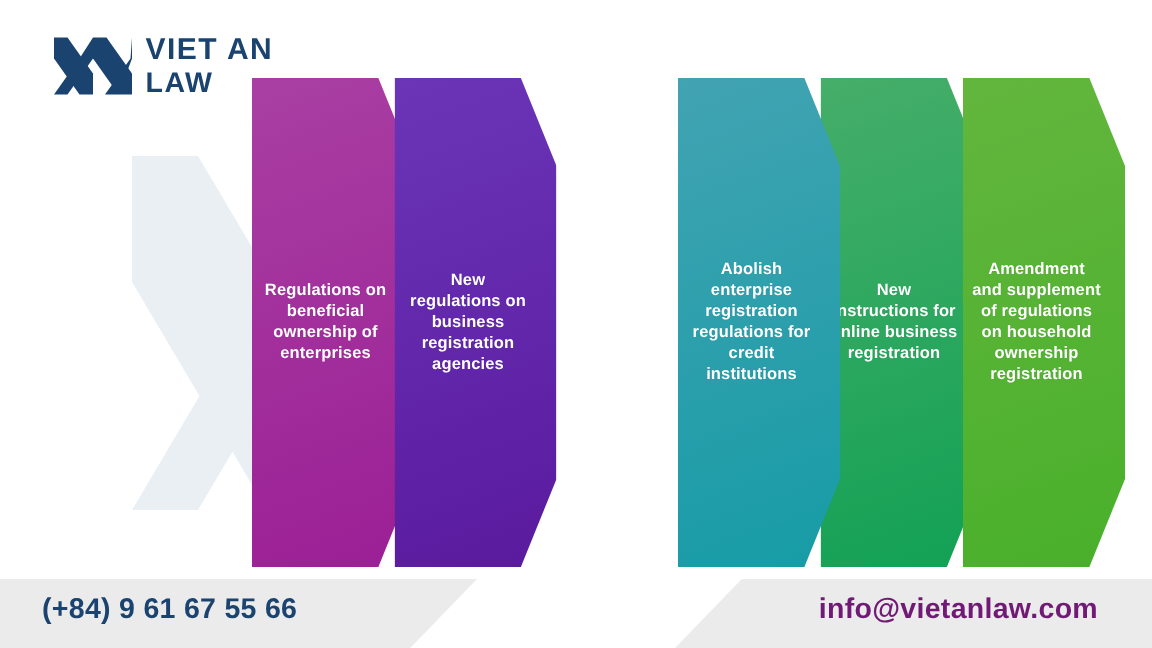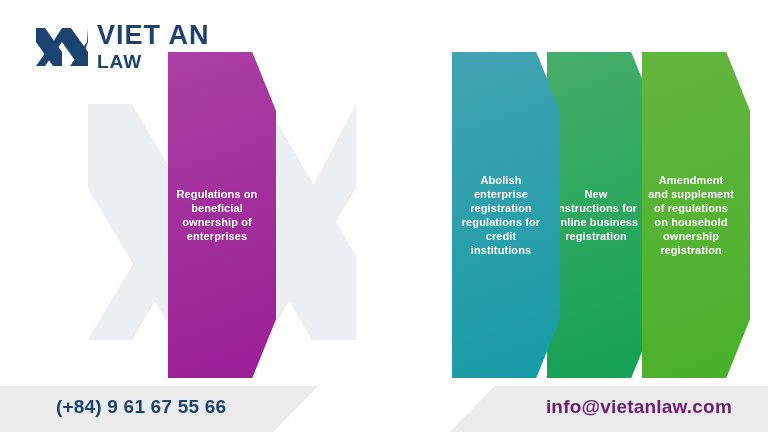--- a/index.html
+++ b/index.html
@@ -36,21 +36,21 @@
   }
   .logo-mark { width:52px; height:44px; flex:none; }
   .logo-mark svg { display:block; width:100%; height:100%; }
   .logo-text {
     display:flex; flex-direction:column;
     line-height:1.0;
     color:#1B4370;
     font-weight:700;
     letter-spacing:1px;
   }
-  .logo-text .l1 { font-size:27px; }
+  .logo-text .l1 { font-size:20px; }
   .logo-text .l2 { font-size:19px; margin-top:3px; }
 
   
   .arrows {
     position:absolute;
     left:0; top:0; width:768px; height:432px;
     pointer-events:none;
   }
   .arrow {
     position:absolute;
@@ -99,21 +99,20 @@
     clip-path: polygon(14% 0, 100% 0, 100% 100%, 0 100%);
   }
   .footer-text {
     position:absolute;
     bottom:0; height:50px;
     display:flex; align-items:center;
     color:#1B4370;
     font-weight:700;
     font-size:19px;
     letter-spacing:0.2px;
-    margin-left:28px;
   }
   .phone { left:28px; }
   .email { right:36px; }
 </style>
 </head>
 <body>
 
 <div id="slide">
 
   <div class="watermark">
@@ -143,20 +142,23 @@
       <span class="l2">LAW</span>
     </div>
   </div>
 
   <div class="arrows">
 
     <div class="arrow a1" style="background: linear-gradient(160deg, rgb(169, 63, 163) 0%, rgb(155, 31, 149) 100%);">
       <div class="label">Regulations on beneficial ownership of enterprises</div>
     </div>
 
+    <div class="arrow a2" style="background: linear-gradient(160deg, rgb(107, 53, 184) 0%, rgb(90, 26, 158) 100%);">
+      <div class="label">New regulations on business registration agencies</div>
+    </div>
 
 
     <div class="arrow a5" style="background: linear-gradient(160deg, rgb(70, 174, 105) 0%, rgb(18, 161, 85) 100%);">
       <div class="label">New instructions for online business registration</div>
     </div>
 
     <div class="arrow a4" style="background: linear-gradient(160deg, rgb(66, 163, 178) 0%, rgb(22, 156, 166) 100%);">
       <div class="label">Abolish enterprise registration regulations for credit institutions</div>
     </div>
 

